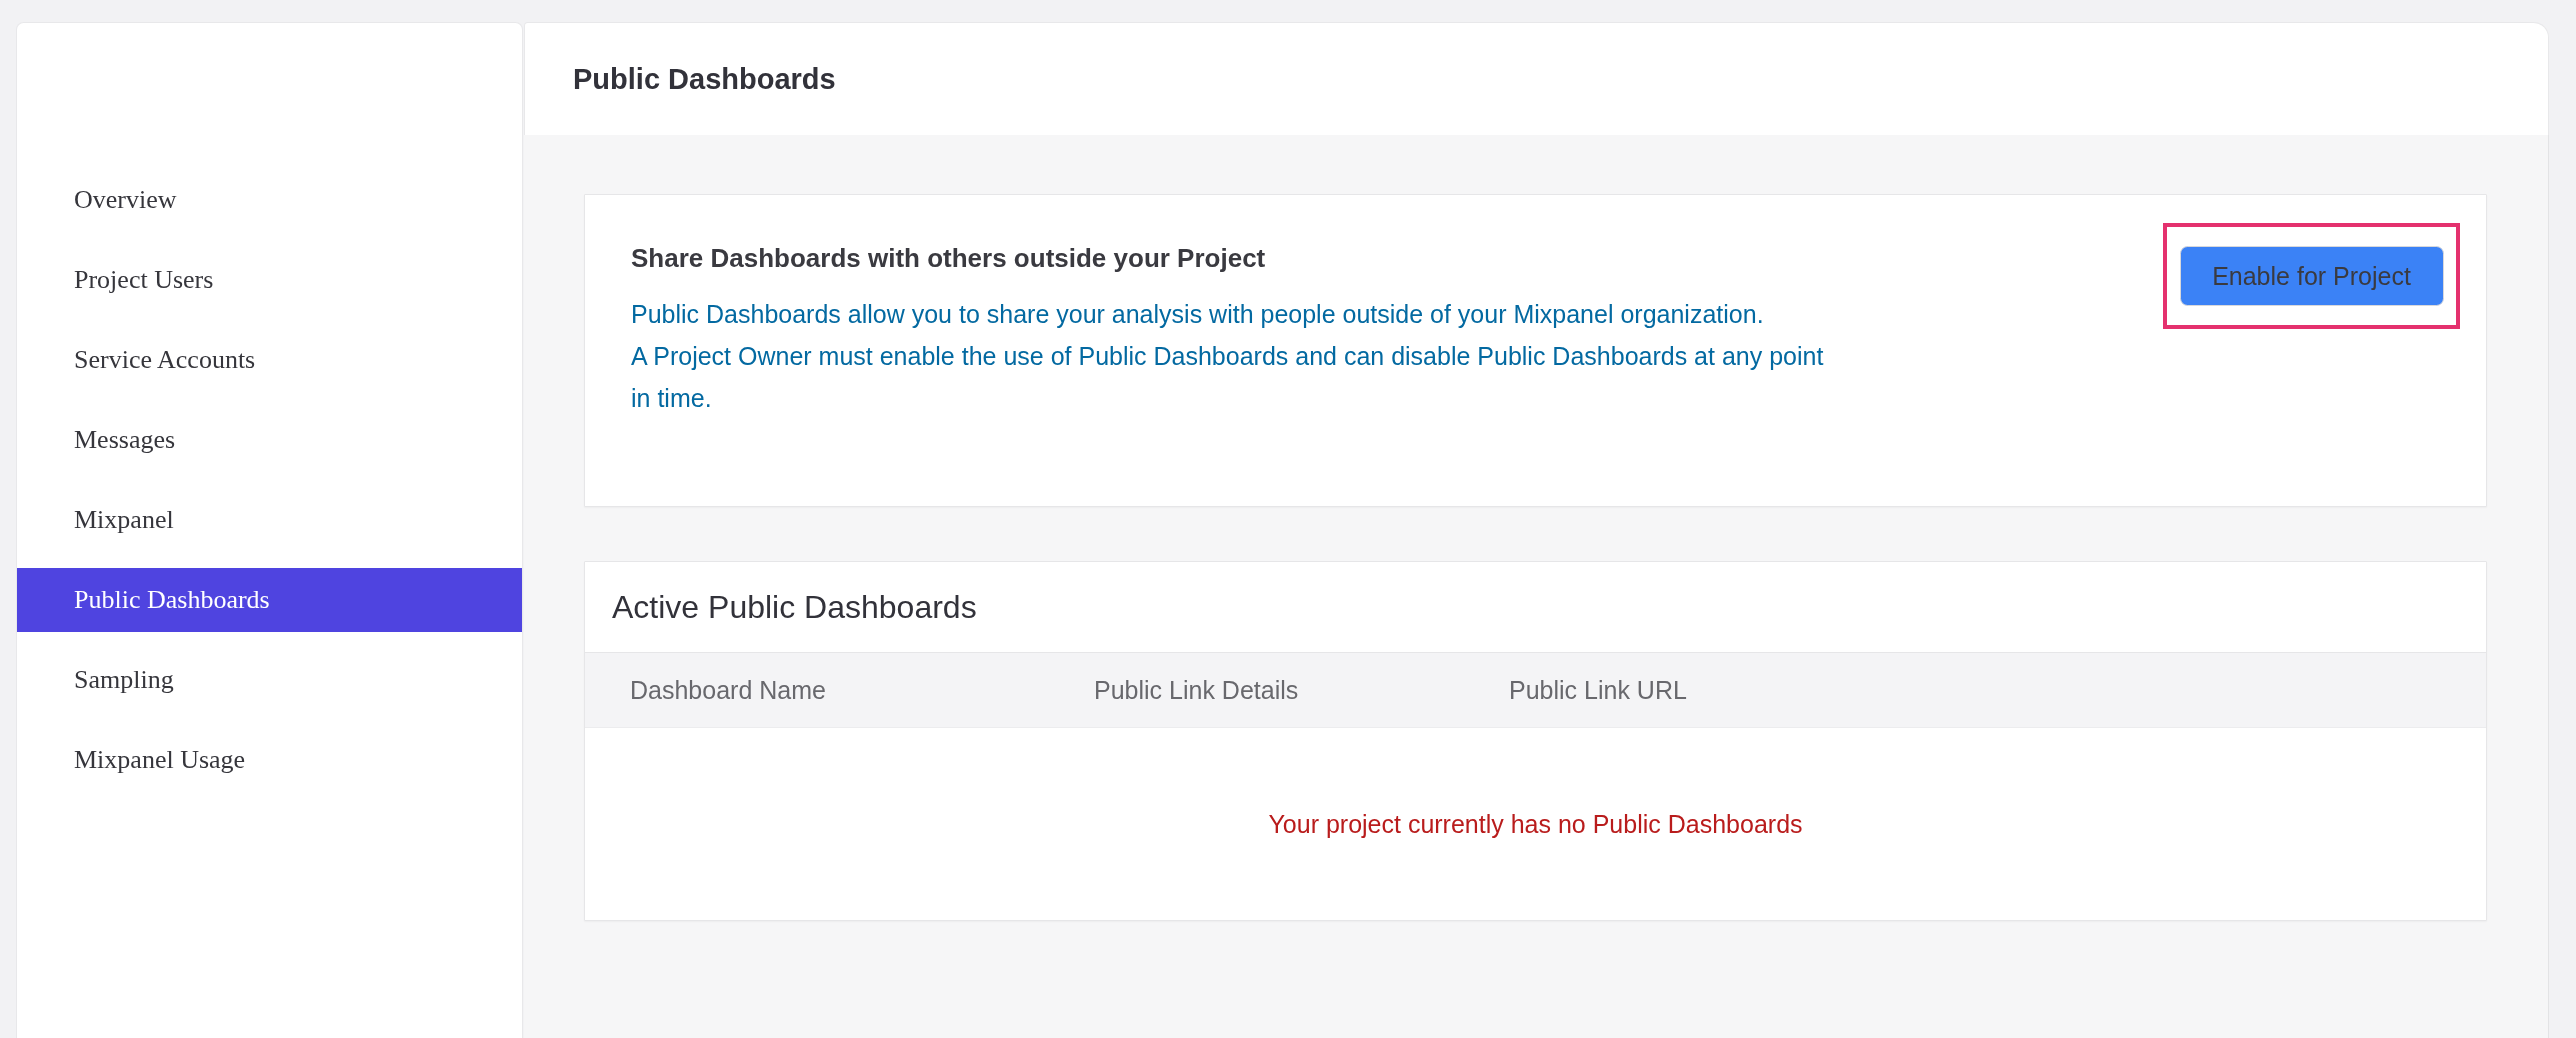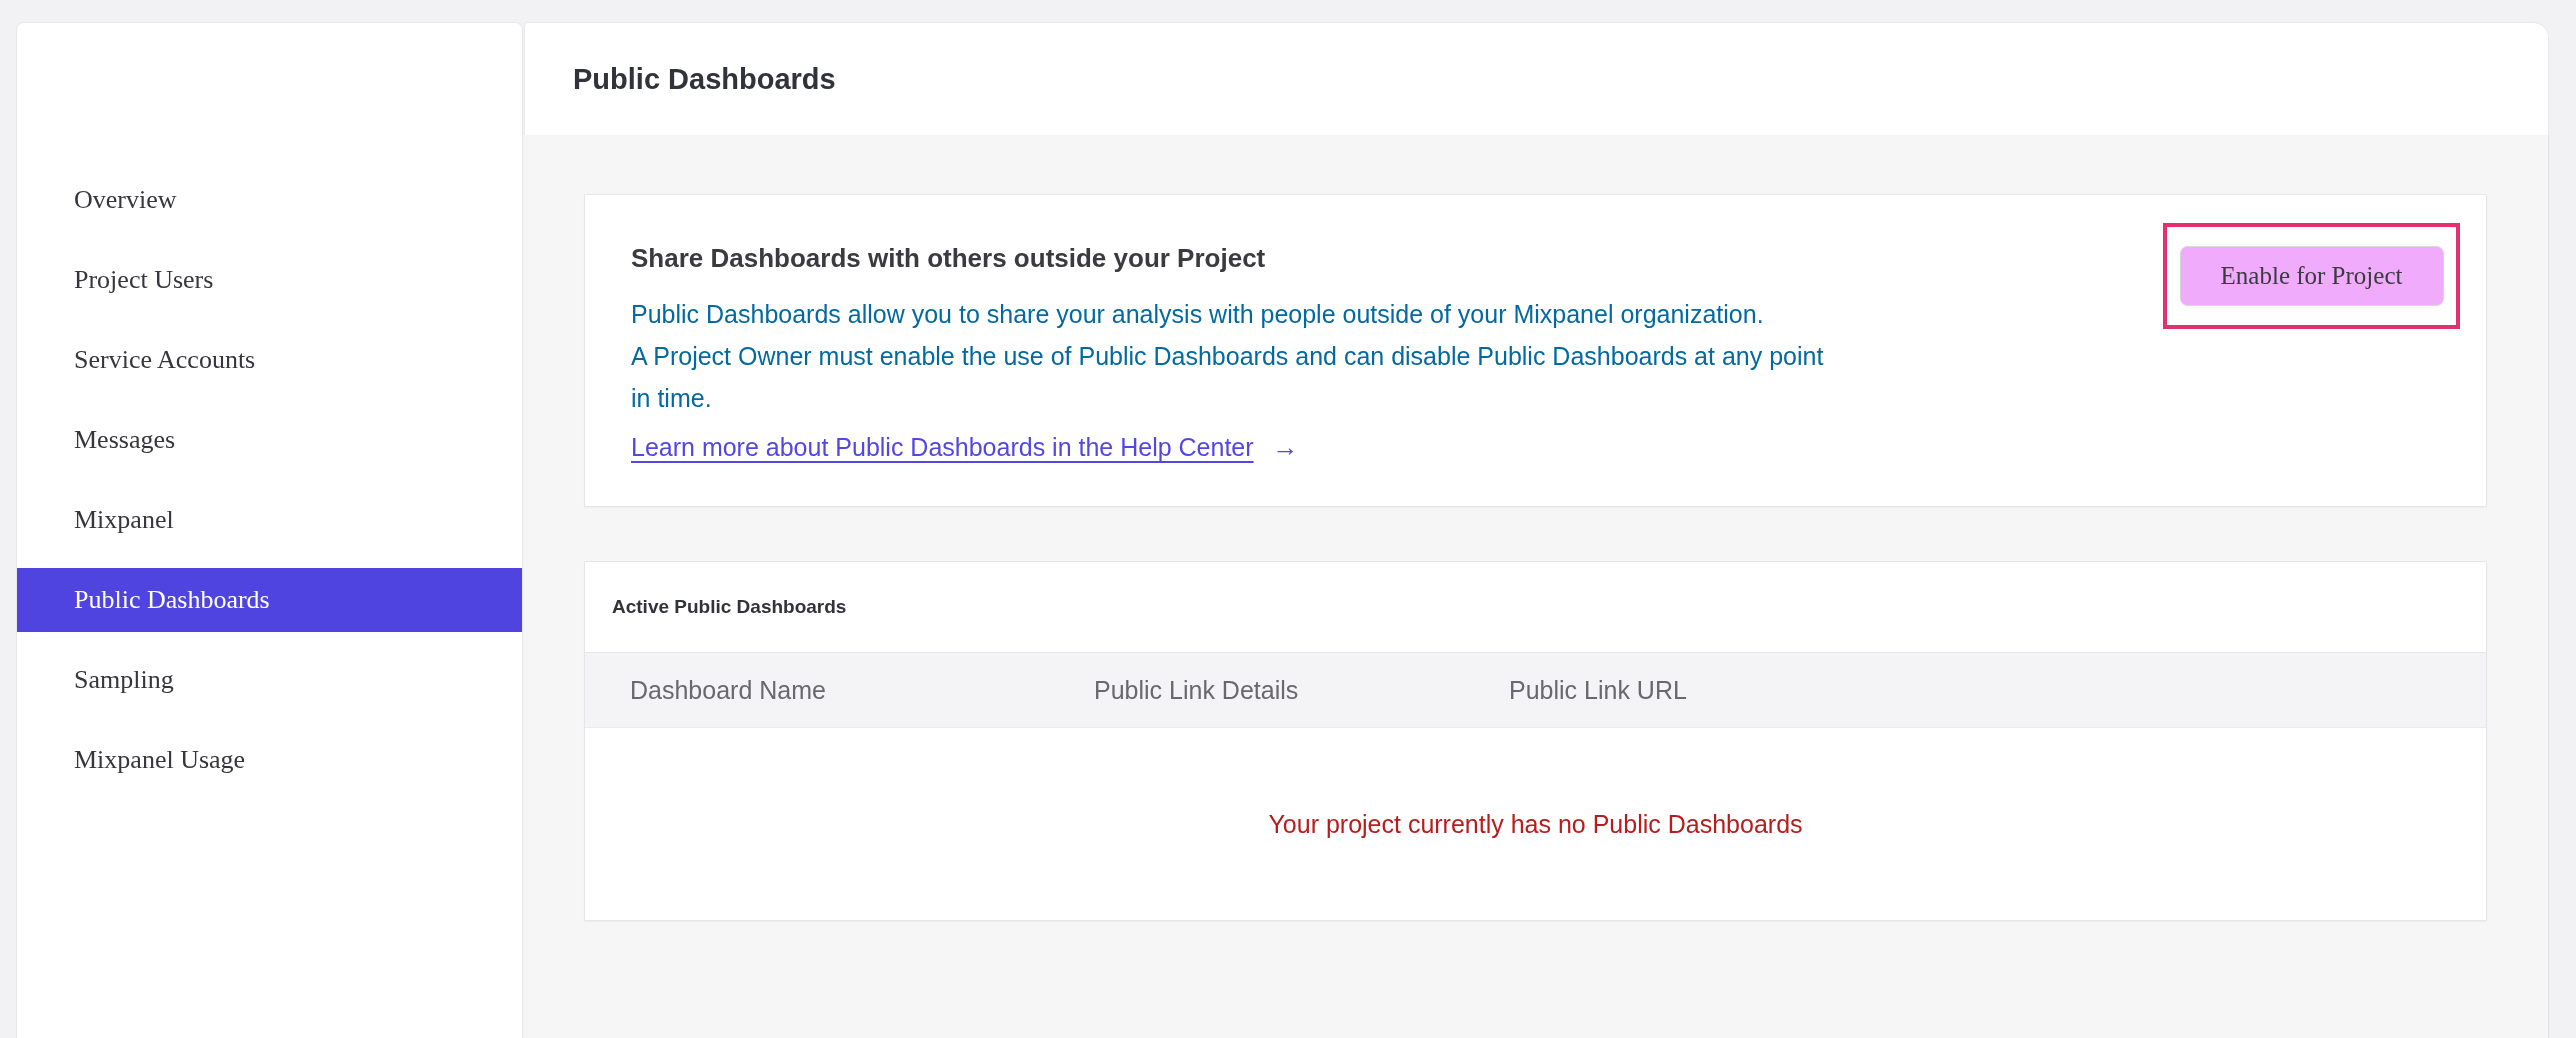--- a/index.html
+++ b/index.html
@@ -97,38 +97,38 @@
 
   .highlight-box {
     position: absolute; top: 28px; right: 26px;
     width: 297px; height: 106px;
     border: 4.8px solid #e4316e;
     box-sizing: border-box;
     display: flex; align-items: center; justify-content: center;
   }
   .enable-btn {
     width: 264px; height: 60px;
-    background: #f0abfc;
+    background: #3b82f6;
     border: 1.4px solid #d8d8db;
     border-radius: 7.6px;
-    font-family: Liberation Serif, serif;
+    font-family: Liberation Sans, sans-serif;
     font-size: 25px; font-weight: 500; color: #3a3a40;
     display: flex; align-items: center; justify-content: center;
     cursor: pointer;
   }
 
   
   .active-title-row {
     height: 91px;
     display: flex; align-items: center;
     padding-left: 27px;
     border-bottom: 1px solid #e6e6e8;
     box-sizing: border-box;
   }
-  .active-title { font-size: 19px; font-weight: 700; color: #32323a; }
+  .active-title { font-size: 32px; font-weight: 400; color: #32323a; }
   .table-header-row {
     height: 75px;
     background: #f4f4f6;
     border-bottom: 1px solid #ececee;
     display: flex; align-items: center;
     box-sizing: border-box;
     font-size: 25px; color: #68686d;
   }
   .th { box-sizing: border-box; }
   .th.col-1 { padding-left: 45px; width: 509px; }
@@ -181,24 +181,20 @@
   <main class="main-content">
 
     <section class="card share-card">
       <div class="share-inner">
         <div class="share-title">Share Dashboards with others outside your Project</div>
         <div class="share-body">
           <div>Public Dashboards allow you to share your analysis with people outside of your Mixpanel organization.</div>
           <div>A Project Owner must enable the use of Public Dashboards and can disable Public Dashboards at any point</div>
           <div>in time.</div>
         </div>
-        <div class="share-link-row">
-          <a class="share-link">Learn more about Public Dashboards in the Help Center</a>
-          <span class="arrow-icon">→</span>
-        </div>
       </div>
       <div class="highlight-box">
         <button class="enable-btn">Enable for Project</button>
       </div>
     </section>
 
     <section class="card active-card">
       <div class="active-title-row">
         <span class="active-title">Active Public Dashboards</span>
       </div>

